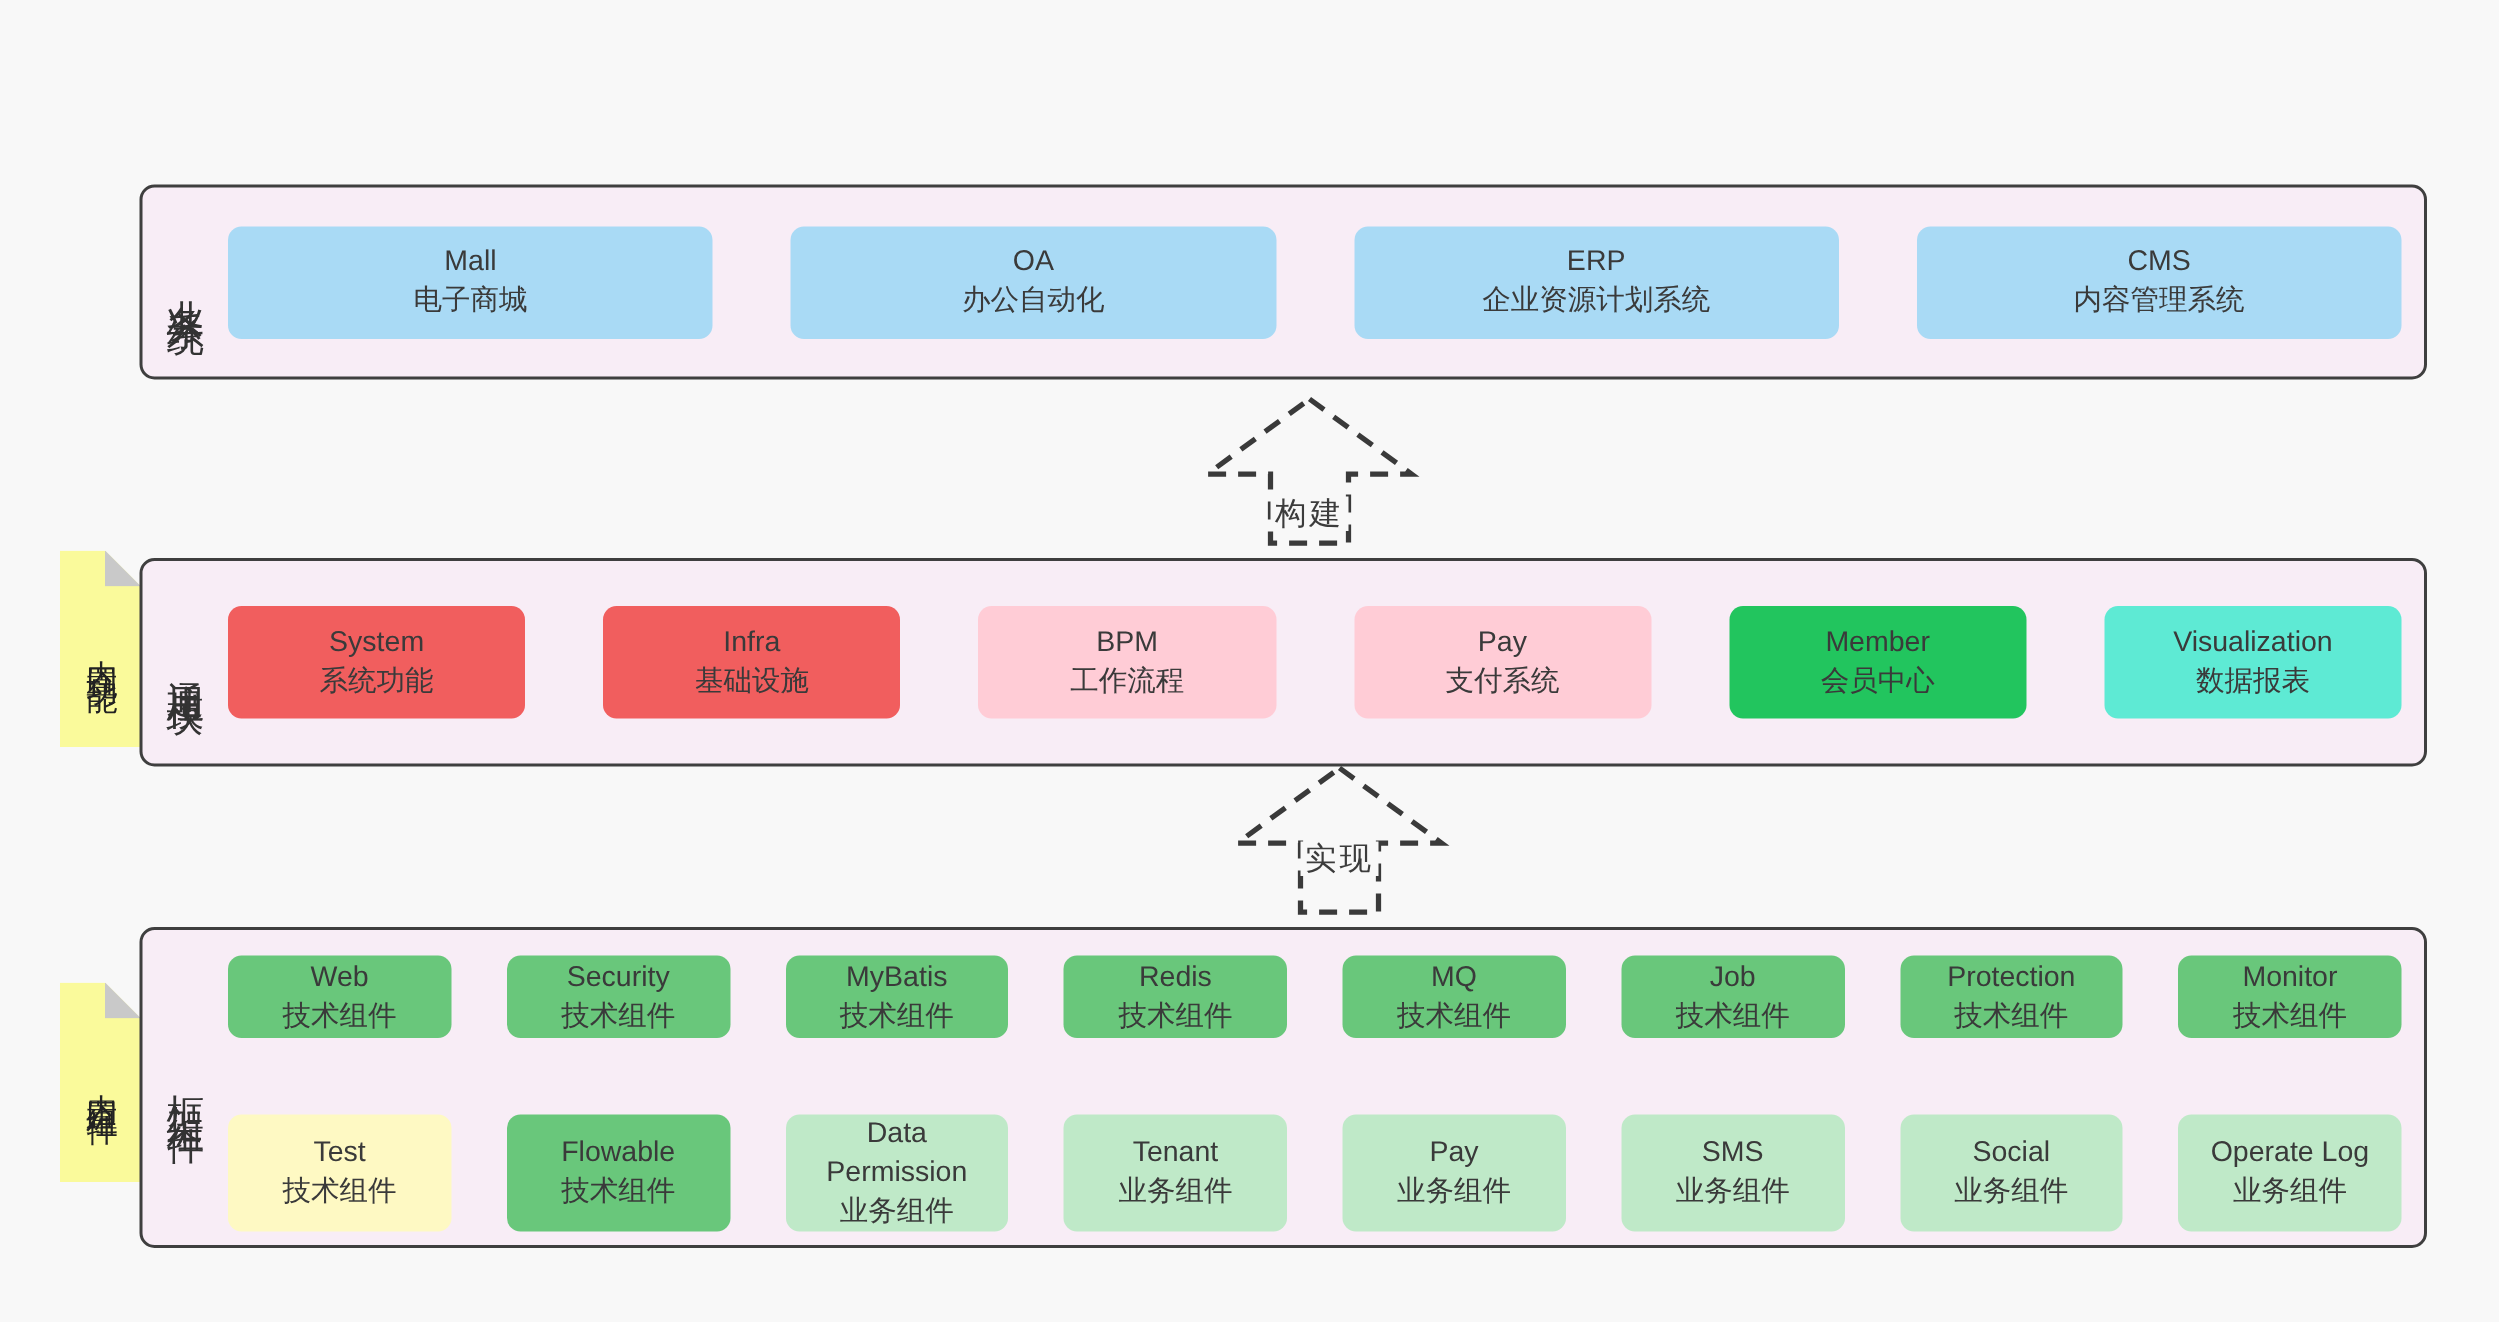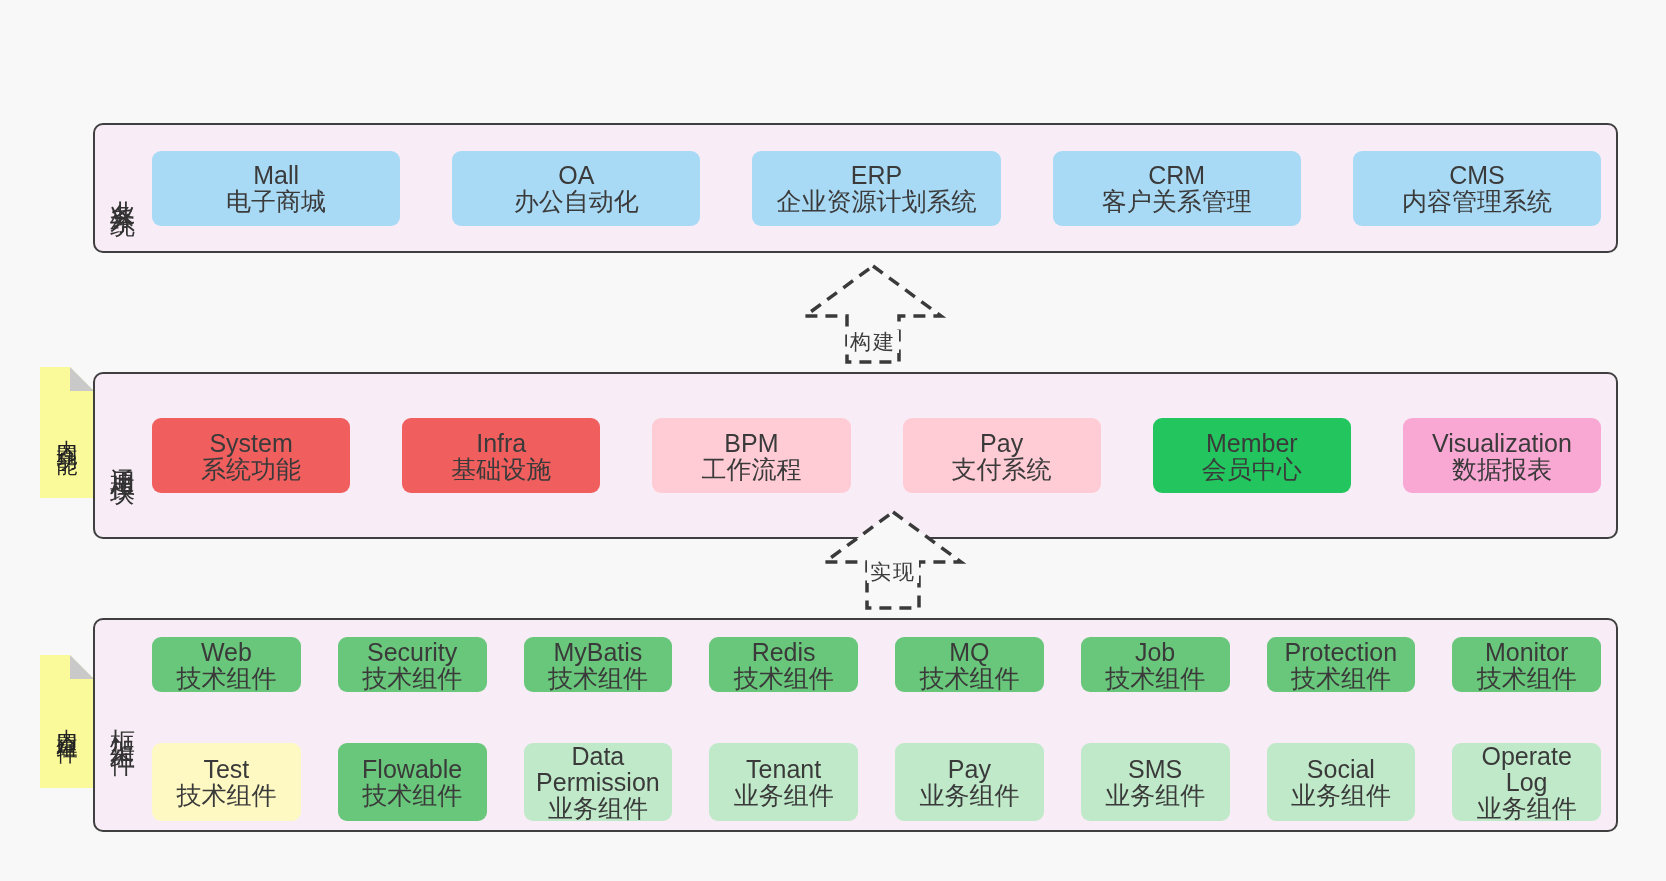--- a/index.html
+++ b/index.html
@@ -12,42 +12,42 @@
     overflow:hidden;
   }
   .panel{
     position:absolute;left:93px;width:1525px;
     border:2.5px solid #3f3f3f;border-radius:10px;
     box-sizing:border-box;
     display:flex;
     z-index:2;
   }
   .panel-top{top:123px;height:130px;}
-  .panel-mid{top:372px;height:167px;}
+  .panel-mid{top:372px;height:139px;}
   .panel-bot{top:618px;height:214px;}
   .vlabel{
     width:57px;
     display:flex;align-items:center;justify-content:center;
     writing-mode:vertical-rl;text-orientation:upright;
     font-size:25px;letter-spacing:4px;color:#333;
   }
   .vlabel.tall{letter-spacing:8px;}
   .boxes{
     flex:1;display:flex;align-items:center;
     gap:52px;padding:0 15px 0 0;
   }
   .boxes.eight{gap:37px;}
   .rows{flex:1;display:flex;flex-direction:column;box-sizing:border-box;padding:17px 0 9px 0;gap:51px;}
   .rows .boxes{flex:1;align-items:stretch;}
   .box{
     flex:1;height:75px;
     border-radius:9px;
     display:flex;flex-direction:column;align-items:center;justify-content:center;
     text-align:center;
-    font-size:25px;line-height:26px;
+    font-size:19px;line-height:26px;
     padding:0 6px;box-sizing:border-box;
   }
   .rows .box{height:auto;padding:0 12px;}
   .note{
     position:absolute;left:40px;width:54px;
     z-index:1;
     display:flex;align-items:center;justify-content:center;
     clip-path:polygon(0 0, calc(100% - 24px) 0, 100% 24px, 100% 100%, 0 100%);
     writing-mode:vertical-rl;text-orientation:upright;
     font-size:21px;letter-spacing:5px;color:#222;
@@ -89,24 +89,20 @@
     </div>
     <div class="box" style="background: rgb(169, 218, 245);">
       <span>OA</span>
       <span>办公自动化</span>
     </div>
     <div class="box" style="background: rgb(169, 218, 245);">
       <span>ERP</span>
       <span>企业资源计划系统</span>
     </div>
     <div class="box" style="background: rgb(169, 218, 245);">
-      <span>CRM</span>
-      <span>客户关系管理</span>
-    </div>
-    <div class="box" style="background: rgb(169, 218, 245);">
       <span>CMS</span>
       <span>内容管理系统</span>
     </div>
   </div>
 </div>
 
 <svg class="arrow-svg" style="left:798px;top:262px;" width="150" height="104" viewBox="0 0 150 104">
   <polygon points="75,4 143,54 101,54 101,100 49,100 49,54 7,54" fill="#f8f8f8" stroke="#3a3a3a" stroke-width="3.5" stroke-dasharray="12 8"></polygon>
 </svg>
 <div class="arrow-label" style="left:798px;top:328px;width:150px;">
@@ -129,21 +125,21 @@
       <span>工作流程</span>
     </div>
     <div class="box" style="background: rgb(255, 204, 214);">
       <span>Pay</span>
       <span>支付系统</span>
     </div>
     <div class="box" style="background: #22c55e;">
       <span>Member</span>
       <span>会员中心</span>
     </div>
-    <div class="box" style="background: #f9a8d4;">
+    <div class="box" style="background: #5eead4;">
       <span>Visualization</span>
       <span>数据报表</span>
     </div>
   </div>
 </div>
 
 <svg class="arrow-svg" style="left:817px;top:508px;" width="152" height="104" viewBox="0 0 152 104">
   <polygon points="76,4 144,54 102,54 102,100 50,100 50,54 8,54" fill="#f8f8f8" stroke="#3a3a3a" stroke-width="3.5" stroke-dasharray="12 8"></polygon>
 </svg>
 <div class="arrow-label" style="left:817px;top:558px;width:152px;">

